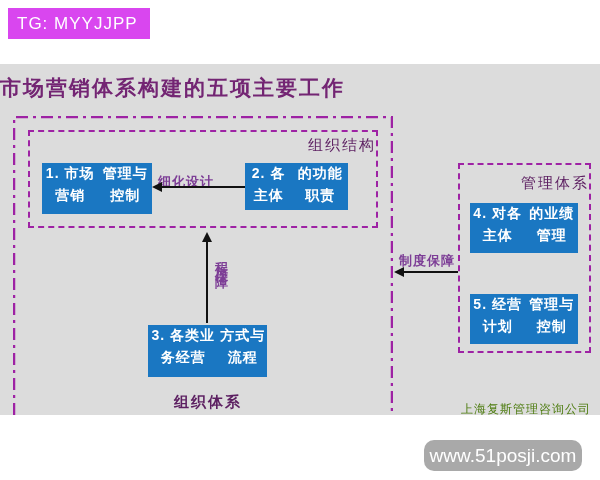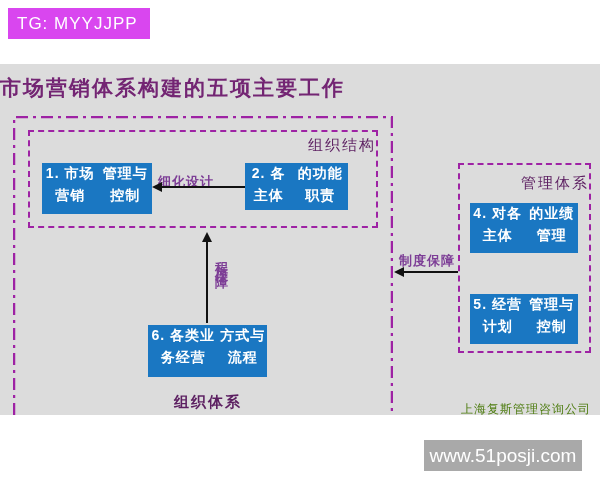--- a/index.html
+++ b/index.html
@@ -62,21 +62,21 @@
   .v-arrow .line { position:absolute; left:4px; top:8px; bottom:0; width:2px; background:#111; }
   .v-arrow .head { position:absolute; left:0; top:0; width:0; height:0;
     border-left:5px solid transparent; border-right:5px solid transparent;
     border-bottom:10px solid #111; }
 
   .credit { position:absolute; left:452px; top:302px; width:148px; text-align:center;
     font-size:12px; color:#4d7c0f; font-family:"Liberation Serif", serif; letter-spacing:1px;margin-top:35px; }
 
   
   .site-box { position:absolute; left:424px; top:440px; width:158px; height:31px;
-    background:#a9a9a9; color:#ffffff; font-size:19px; line-height:31px; text-align:center; }
+    background:#a9a9a9; color:#ffffff; font-size:19px; line-height:31px; text-align:center;border-radius:10px; }
 </style>
 </head>
 <body>
 
 <div class="stage">
 
   <div class="tg-box">
     <span>TG: MYYJJPP</span>
   </div>
 
@@ -108,21 +108,21 @@
       <div class="head"></div>
     </div>
 
     <div class="v-arrow">
       <div class="line"></div>
       <div class="head"></div>
     </div>
     <div class="arrow-label lbl-procedure">程序保障</div>
 
     <div class="blue-box box3">
-      <span>6. 各类业务经营</span>
+      <span>3. 各类业务经营</span>
       <span>方式与流程</span>
     </div>
 
     <div class="bottom-label">组织体系</div>
 
     <div class="mgmt-box">
       <div class="section-label">管理体系</div>
     </div>
 
     <div class="blue-box box4">

